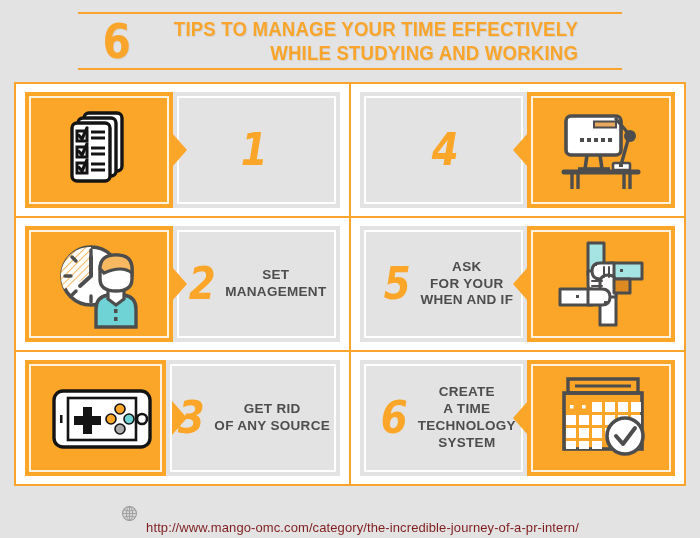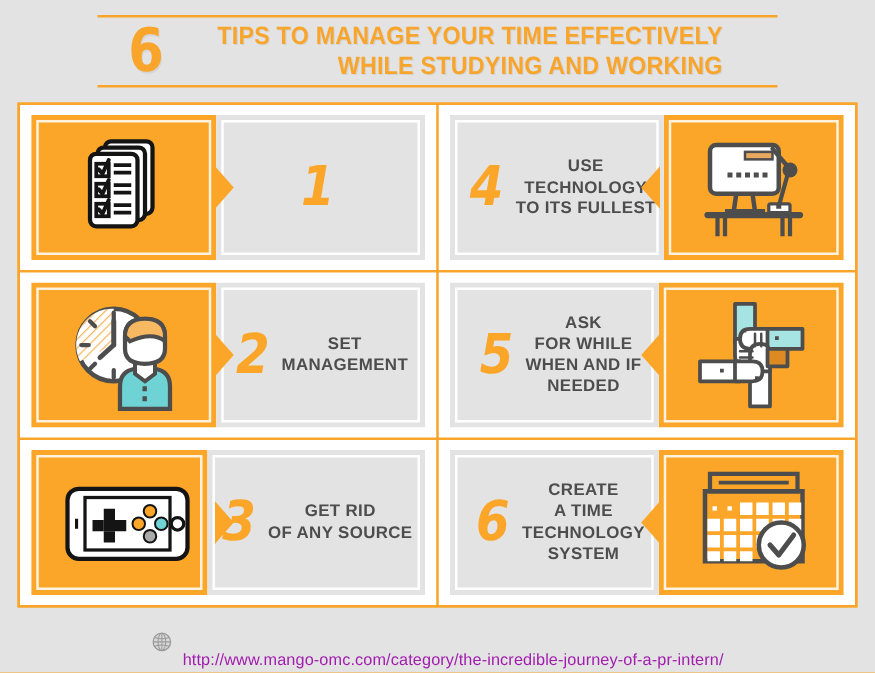--- a/index.html
+++ b/index.html
@@ -177,21 +177,21 @@
     top: 498px;
     width: 700px;
     height: 30px;
     display: flex;
     align-items: center;
     justify-content: center;
     gap: 8px;
   }
   #footer-url {
     font-size: 13px;
-    color: #a21caf;
+    color: #7f1d1d;
     letter-spacing: 0.1px;
     margin-top: 28px;
   }
   svg { display: block; overflow: visible; }
 </style>
 </head>
 <body>
 
 <div id="header">
   <div id="header-number">6</div>
@@ -264,25 +264,20 @@
             <rect x="55" y="56" width="17" height="7" rx="1.5" fill="#ffffff" stroke="#4d4d4d" stroke-width="2.6"></rect>
             <rect x="61" y="57" width="4" height="3" fill="#4d4d4d"></rect>
             <line x1="6" y1="65" x2="80" y2="65" stroke="#4d4d4d" stroke-width="5" stroke-linecap="round"></line>
             <path d="M14 67 L14 82 M20 67 L20 82 M66 67 L66 82 M72 67 L72 82" stroke="#4d4d4d" stroke-width="3.4"></path>
           </svg>
         </div>
       </div>
       <div class="chevron"></div>
       <div class="text-panel">
         <div class="num">4</div>
-        <div class="labels">
-          <div class="l">USE</div>
-          <div class="l">TECHNOLOGY</div>
-          <div class="l">TO ITS FULLEST</div>
-        </div>
       </div>
     </div>
   </div>
 
   <div class="cell">
     <div class="card">
       <div class="icon-panel">
         <div class="icon-holder">
           <svg viewBox="0 0 86 86" width="86" height="86">
             <defs>
@@ -355,23 +350,22 @@
               <path d="M46 26 v10 M51 26 v10"></path>
             </g>
           </svg>
         </div>
       </div>
       <div class="chevron"></div>
       <div class="text-panel">
         <div class="num">5</div>
         <div class="labels">
           <div class="l">ASK</div>
-          <div class="l">FOR WHILE</div>
+          <div class="l">FOR YOUR</div>
           <div class="l">WHEN AND IF</div>
-          <div class="l">NEEDED</div>
         </div>
       </div>
     </div>
   </div>
 
   <div class="cell">
     <div class="card">
       <div class="icon-panel">
         <div class="icon-holder">
           <svg viewBox="0 0 100 60" width="100" height="60" style="margin-top:14px">

